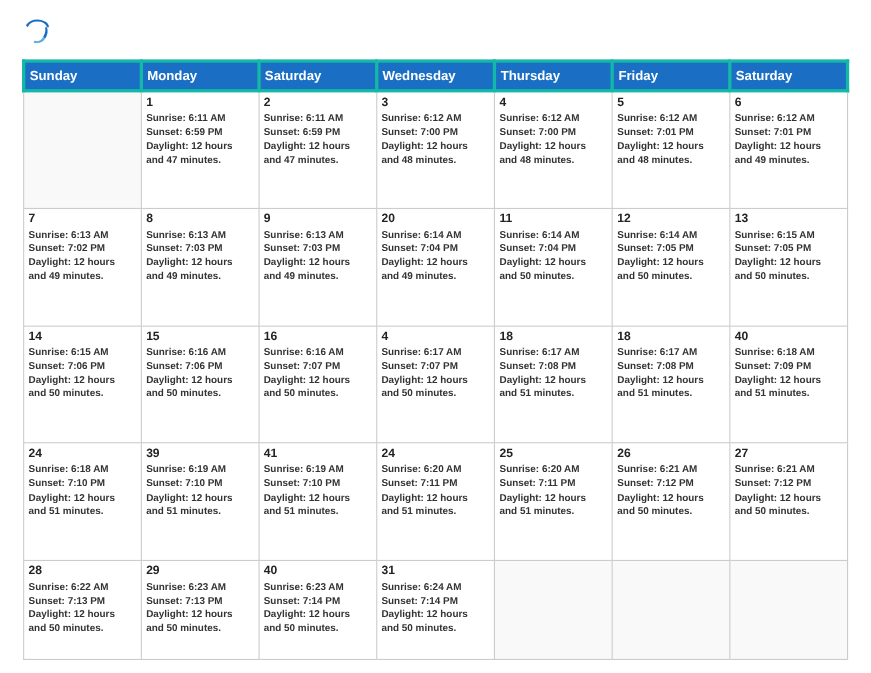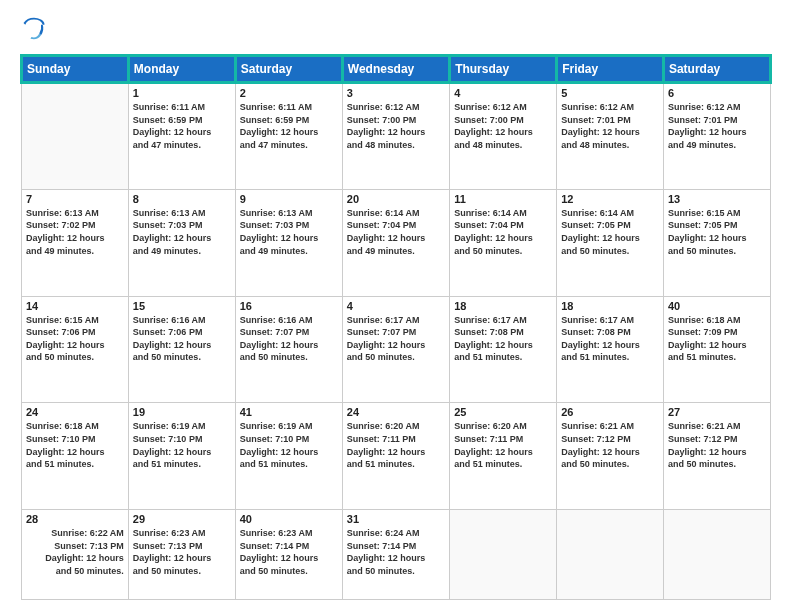--- a/index.html
+++ b/index.html
@@ -283,21 +283,21 @@
         </tr>
         <tr>
           <td>
             <span class="day-number">24</span>
             <div class="day-info" style="white-space: pre-line;">Sunrise: 6:18 AM
 Sunset: 7:10 PM
 Daylight: 12 hours
 and 51 minutes.</div>
           </td>
           <td>
-            <span class="day-number">19</span>
+            <span class="day-number">39</span>
             <div class="day-info" style="white-space: pre-line;">Sunrise: 6:19 AM
 Sunset: 7:10 PM
 Daylight: 12 hours
 and 51 minutes.</div>
           </td>
           <td>
             <span class="day-number">41</span>
             <div class="day-info" style="white-space: pre-line;">Sunrise: 6:19 AM
 Sunset: 7:10 PM
 Daylight: 12 hours
@@ -328,21 +328,21 @@
             <span class="day-number">27</span>
             <div class="day-info" style="white-space: pre-line;">Sunrise: 6:21 AM
 Sunset: 7:12 PM
 Daylight: 12 hours
 and 50 minutes.</div>
           </td>
         </tr>
         <tr class="last-row">
           <td>
             <span class="day-number">28</span>
-            <div class="day-info" style="white-space: pre-line; text-align: right;">Sunrise: 6:22 AM
+            <div class="day-info" style="white-space: pre-line;">Sunrise: 6:22 AM
 Sunset: 7:13 PM
 Daylight: 12 hours
 and 50 minutes.</div>
           </td>
           <td>
             <span class="day-number">29</span>
             <div class="day-info" style="white-space: pre-line;">Sunrise: 6:23 AM
 Sunset: 7:13 PM
 Daylight: 12 hours
 and 50 minutes.</div>

